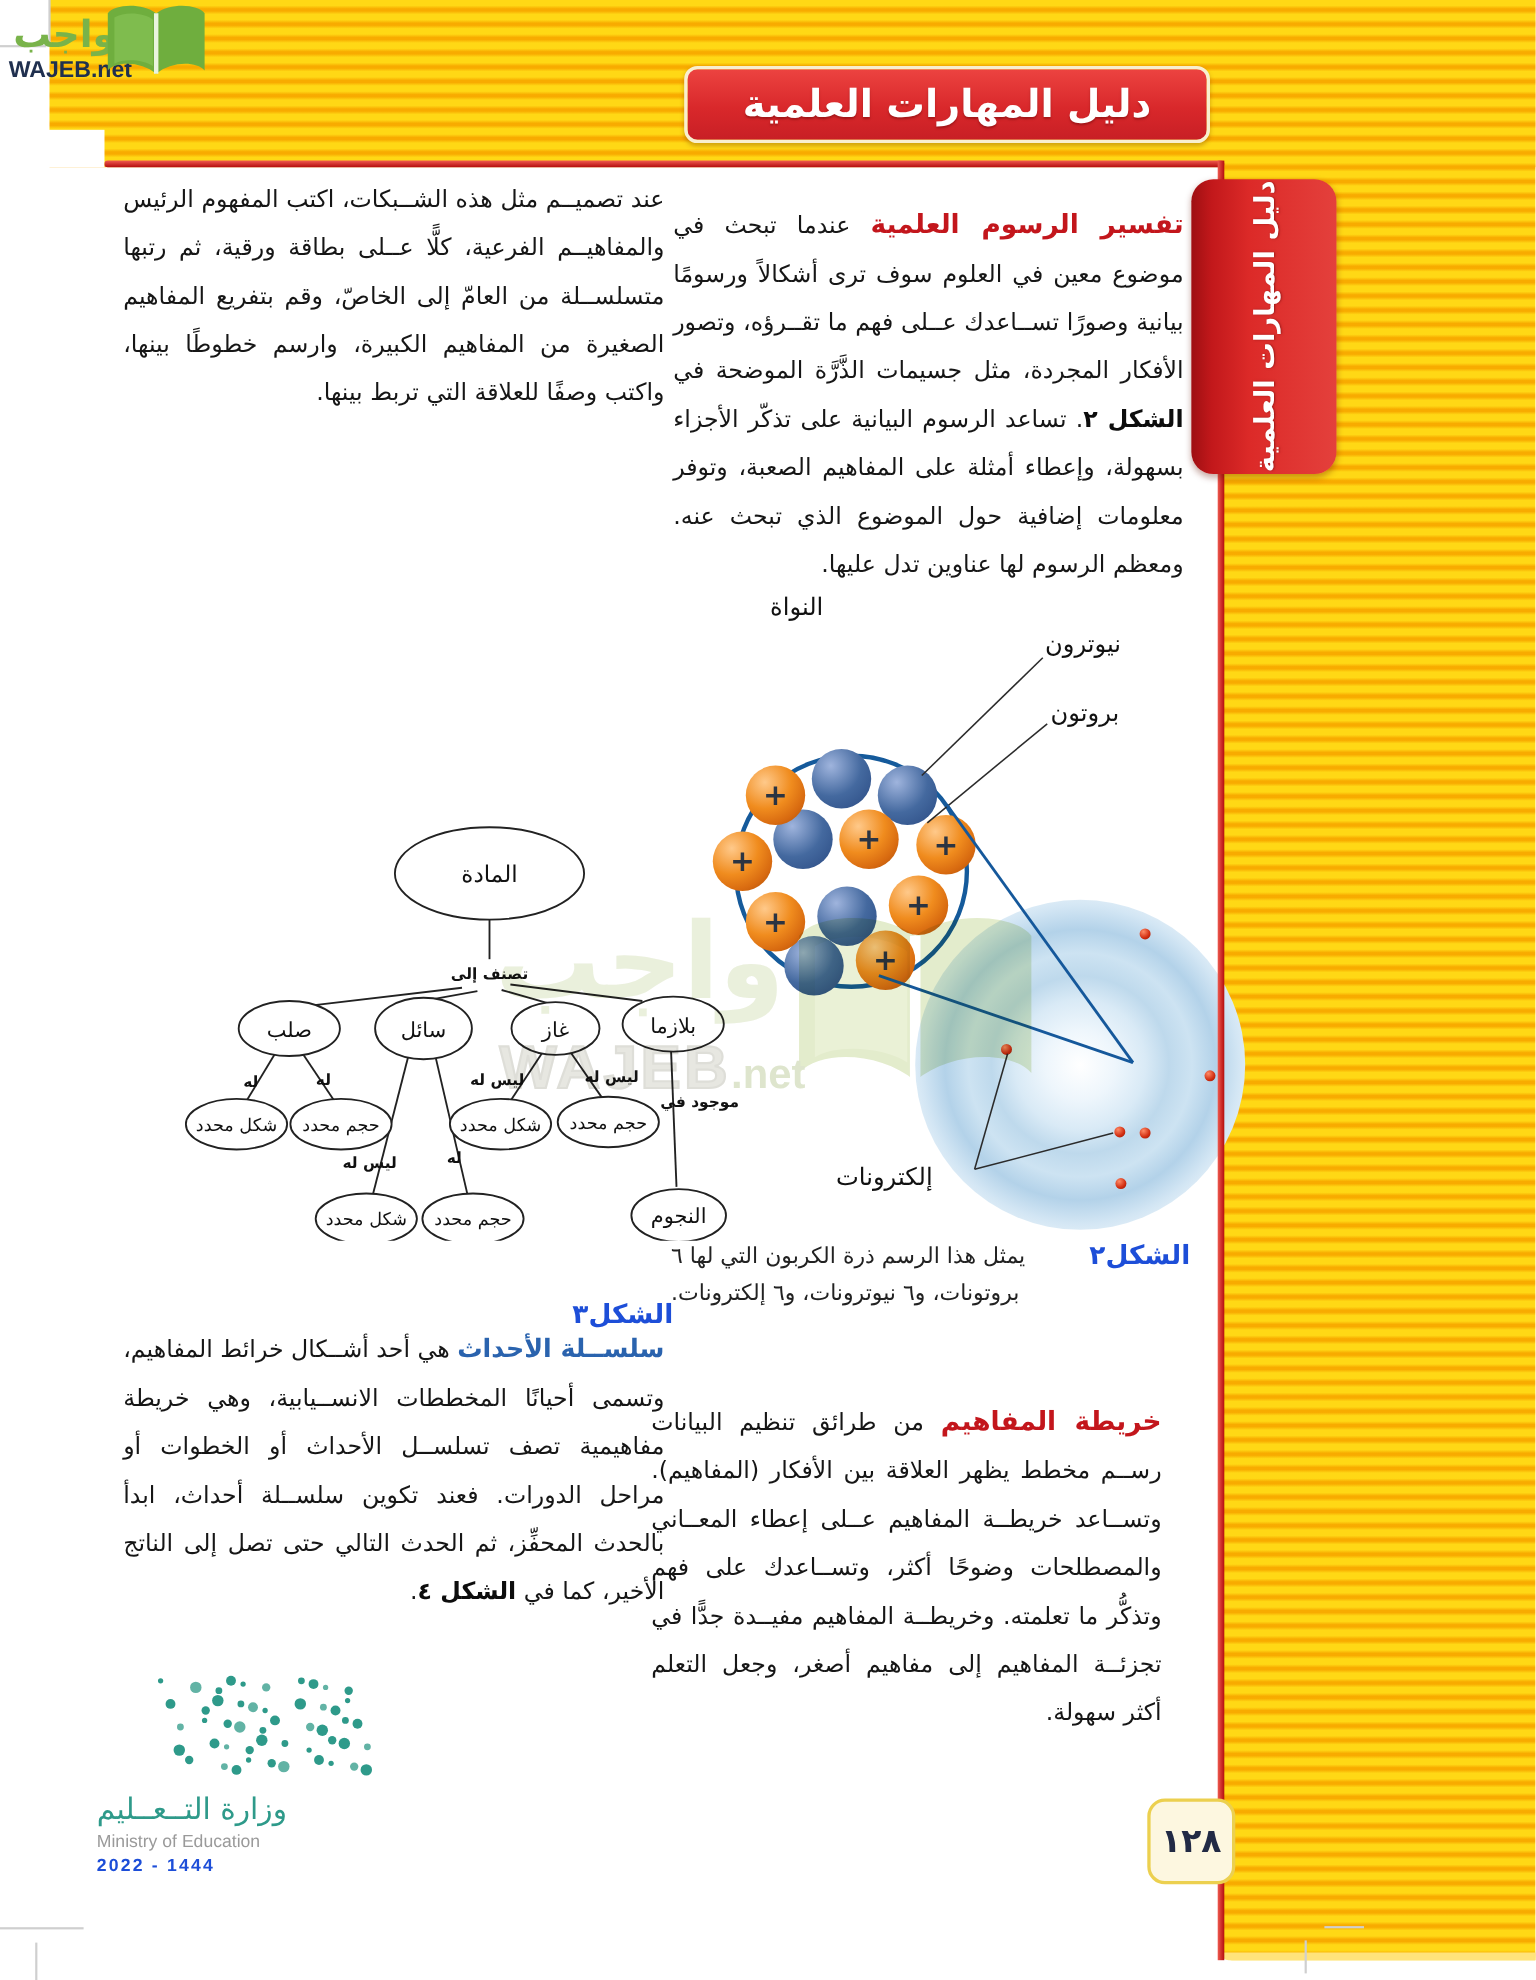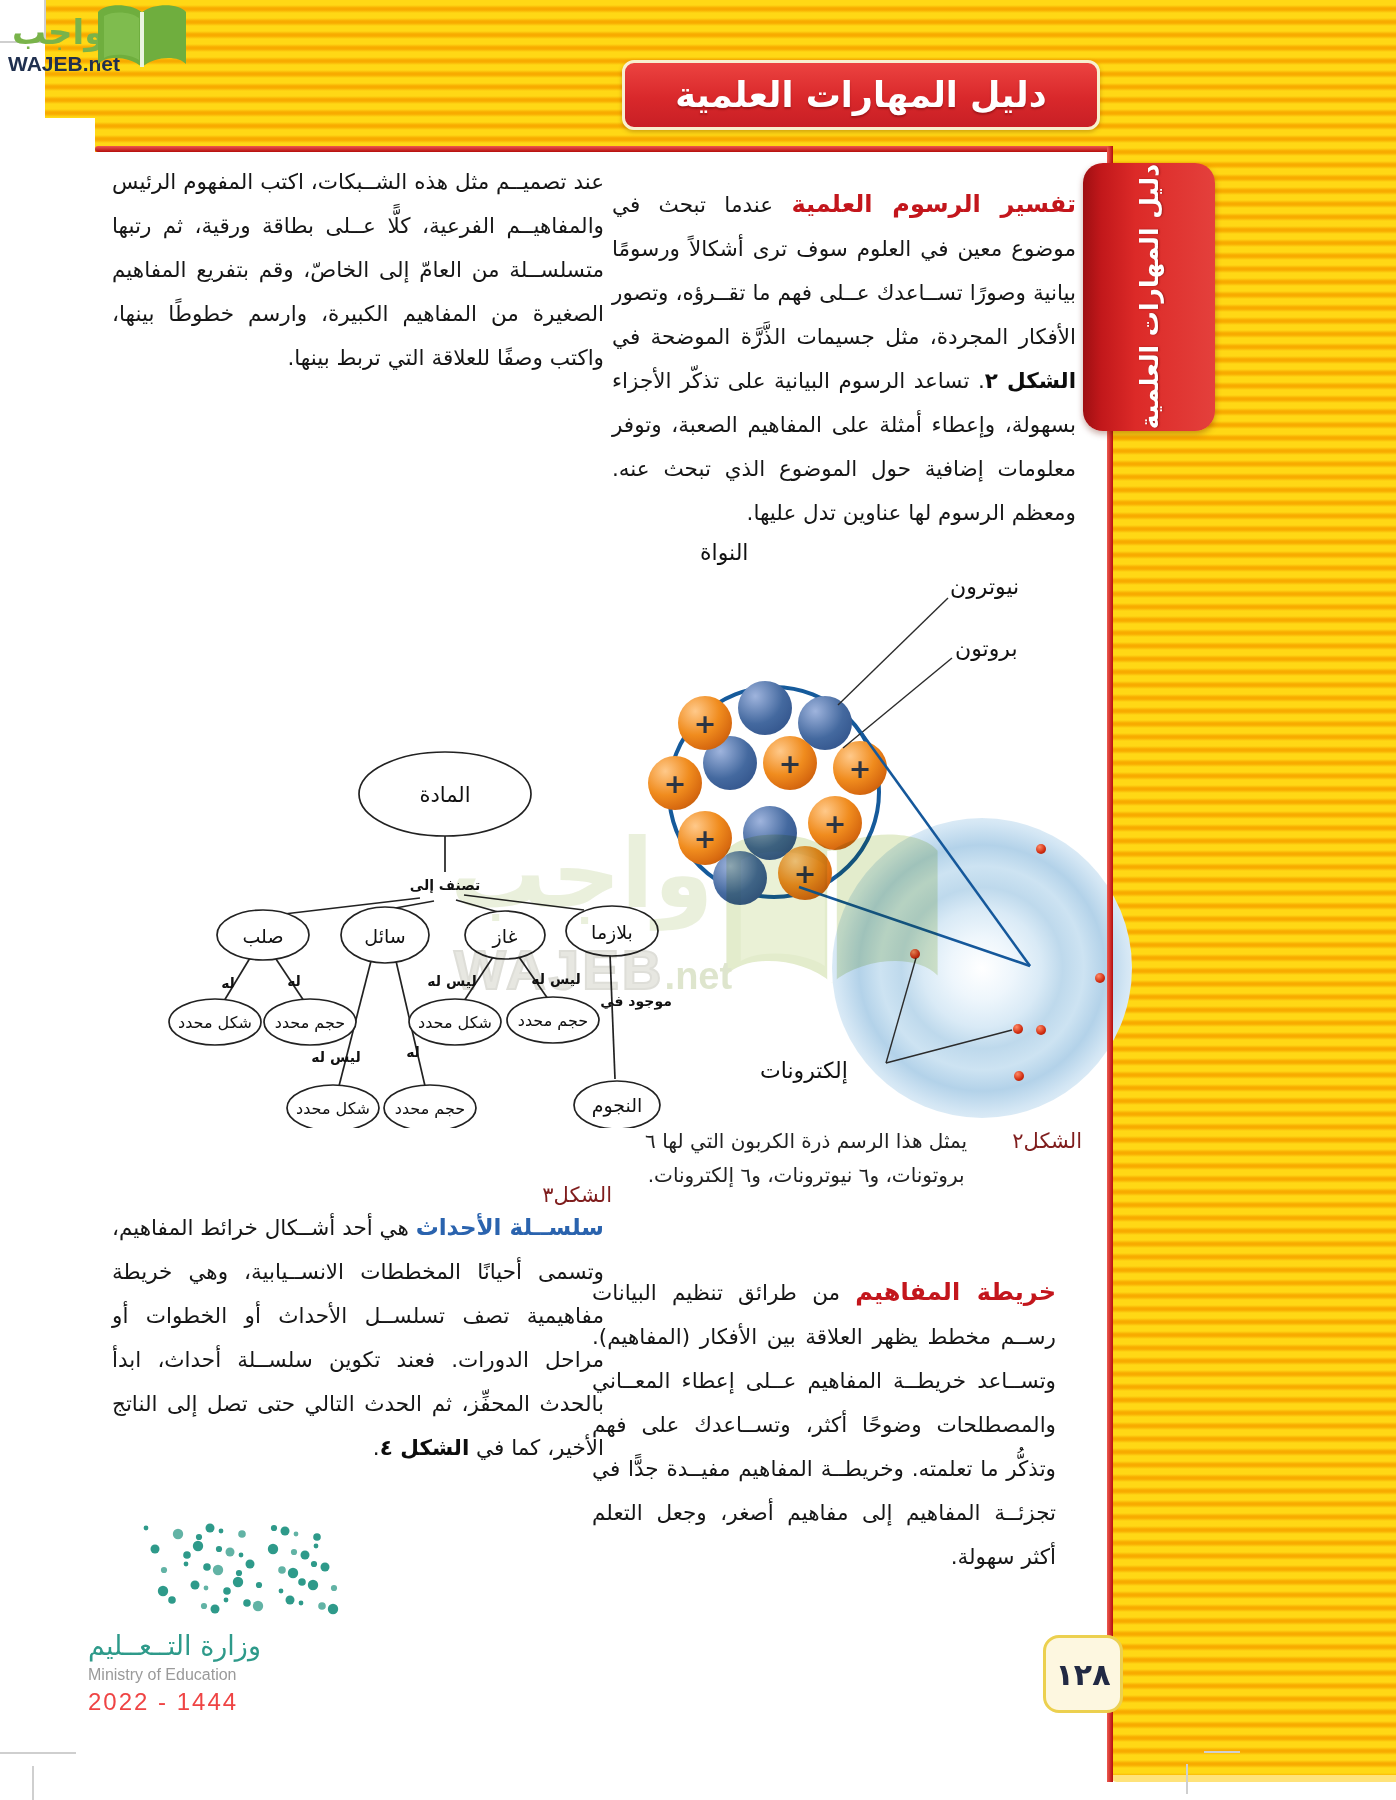--- a/index.html
+++ b/index.html
@@ -60,22 +60,22 @@
   .lead-blue{color:#2a63ae;font-weight:bold;font-size:23px;}
   .fig-ref{font-weight:bold;color:#0d0d0d;}
   .rcol1{left:612px;top:160px;width:464px;}
   .rcol2{left:592px;top:1248px;width:464px;}
   .lcol1{left:112px;top:160px;width:492px;}
   .lcol1 .p2{margin-top:0px;}
   .lcol2{left:112px;top:1183px;width:492px;}
 
   
   .caption{display:flex;flex-direction:row;direction:rtl;gap:10px;}
-  .cap-label{font-weight:normal;color:#7f1d1d;font-size:21px;white-space:nowrap;line-height:34px;}
-  .cap-text{font-size:20px;color:#222;line-height:34px;direction:rtl;text-align:center;}
+  .cap-label{font-weight:bold;color:#1d4ed8;font-size:24px;white-space:nowrap;line-height:34px;}
+  .cap-text{font-size:20px;color:#222;line-height:34px;direction:rtl;text-align:left;}
   .cap2{left:610px;top:1124px;width:472px;}
   .cap3{left:112px;top:1178px;width:500px;}
 
   
   .atom-fig{left:610px;top:538px;width:500px;height:580px;z-index:2;}
   .atom-glow{position:absolute;left:222px;top:280px;width:300px;height:300px;border-radius:50%;
       background:radial-gradient(circle,
         rgba(255,255,255,.97) 0%, #eef6fc 15%, #d9eaf6 28%, #bed9ec 38%,
         #cde3f2 48%, #b3d2e9 58%, #d3e6f4 68%, #e8f2f9 76%,
         rgba(240,247,252,.5) 85%, rgba(255,255,255,0) 96%);z-index:1;}
@@ -97,22 +97,22 @@
   .cm-root{font-size:21px;}
   .cm-node{font-size:19px;}
   .cm-node-sm{font-size:16px;}
   .cm-edge{font-size:14px;font-weight:bold;}
 
   
   .moe-dots-svg{left:130px;top:1512px;z-index:2;}
   .moe-ar{left:88px;top:1630px;font-size:27px;font-weight:normal;color:#2e9a8a;direction:rtl;z-index:2;}
   .moe-en{left:88px;top:1666px;font-size:16px;color:#9a9a9a;z-index:2;
       font-family:"Liberation Sans",sans-serif;}
-  .moe-yr{left:88px;top:1688px;font-size:24px;color:#ef4444;letter-spacing:2px;z-index:2;
-      font-family:"Liberation Sans",sans-serif;}
+  .moe-yr{left:88px;top:1688px;font-size:16px;color:#1d4ed8;letter-spacing:2px;z-index:2;
+      font-family:"Liberation Sans",sans-serif;font-weight:bold;}
 
   
   .watermark{left:440px;top:790px;width:530px;height:260px;z-index:40;opacity:.55;
       mix-blend-mode:multiply;pointer-events:none;}
   .wm-ar{position:absolute;left:10px;top:28px;font-size:96px;font-weight:bold;color:#d9e3c0;}
   .wm-en{position:absolute;left:14px;top:148px;font-size:55px;font-weight:bold;color:#d3d3c9;
       letter-spacing:3px;font-family:"Liberation Sans",sans-serif;-webkit-text-stroke:2px #c3c3b8;}
   .wm-net{font-size:38px;color:#c2d0a4;-webkit-text-stroke:0;letter-spacing:0;}
   .wm-book{position:absolute;left:272px;top:8px;}
 

